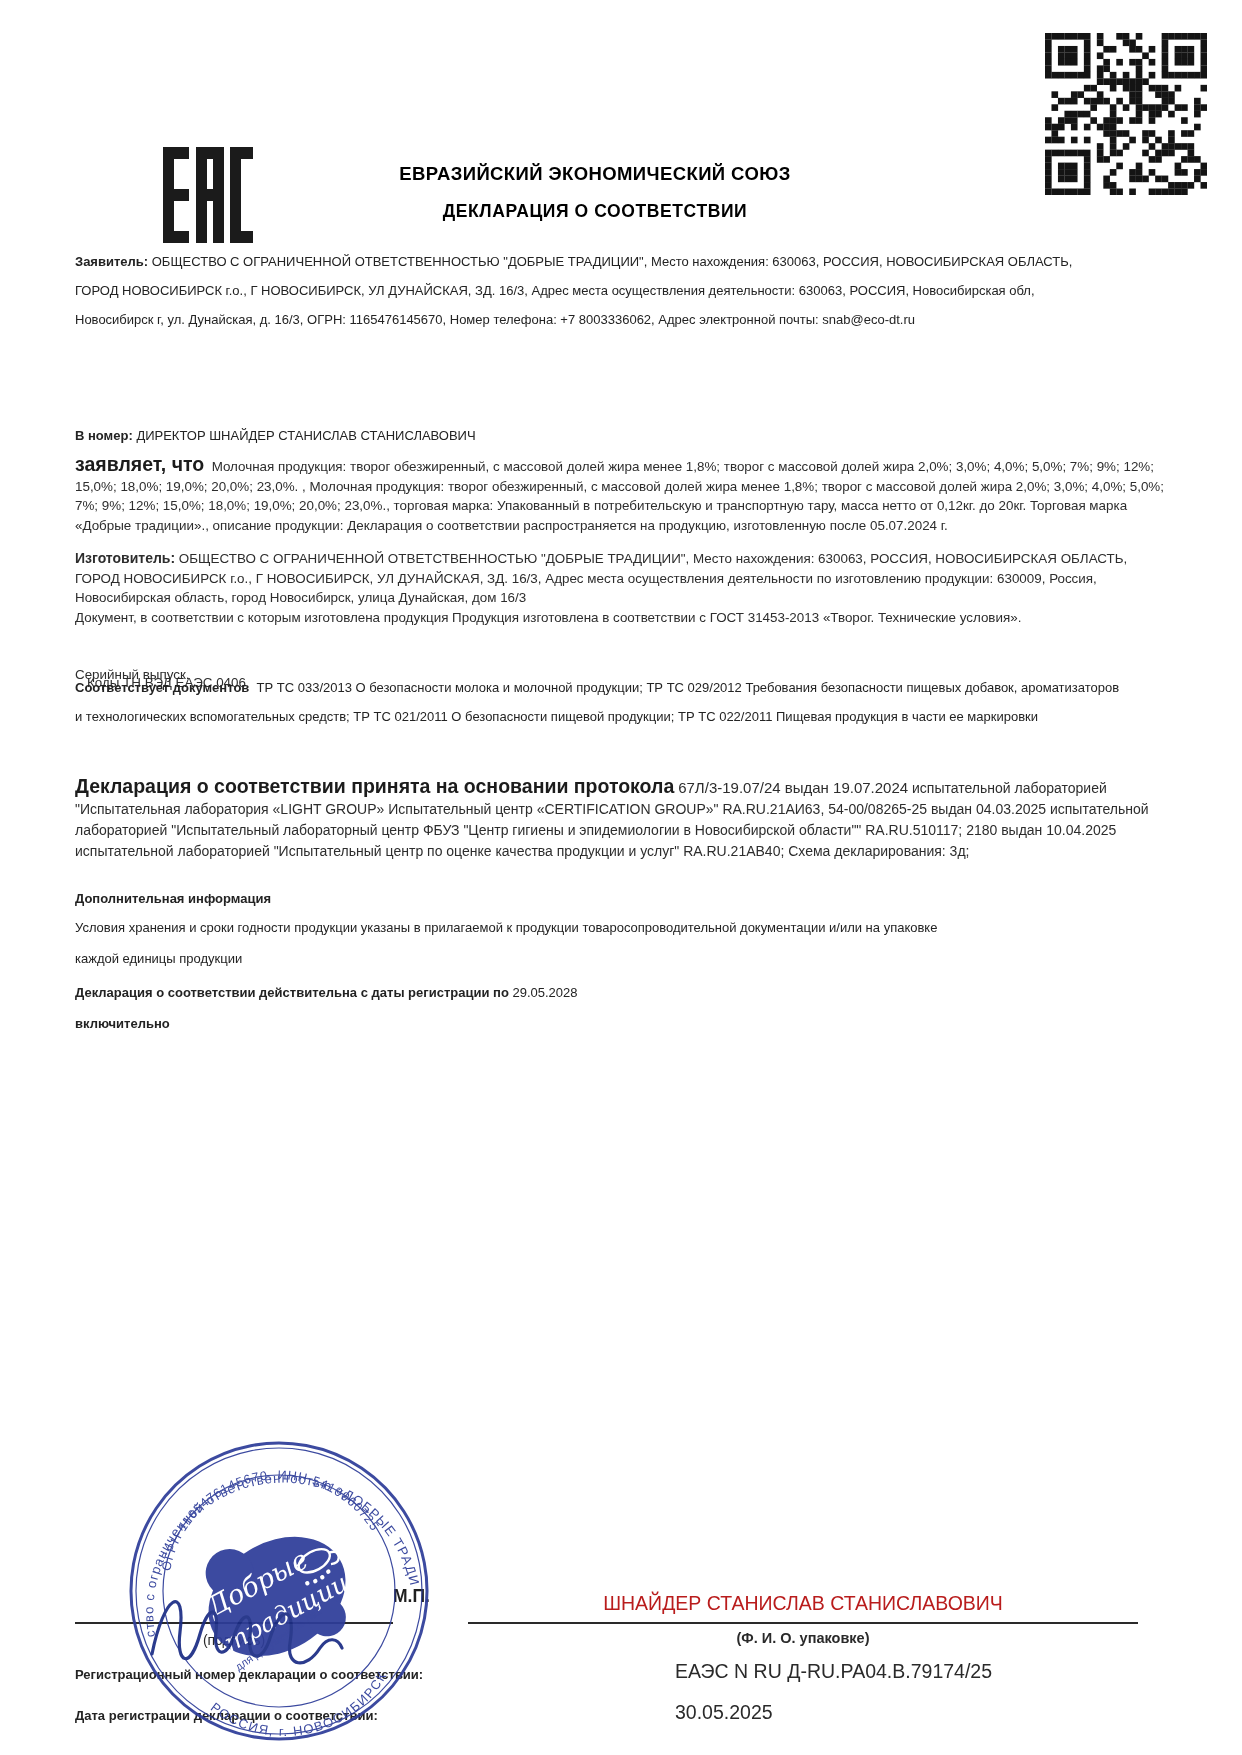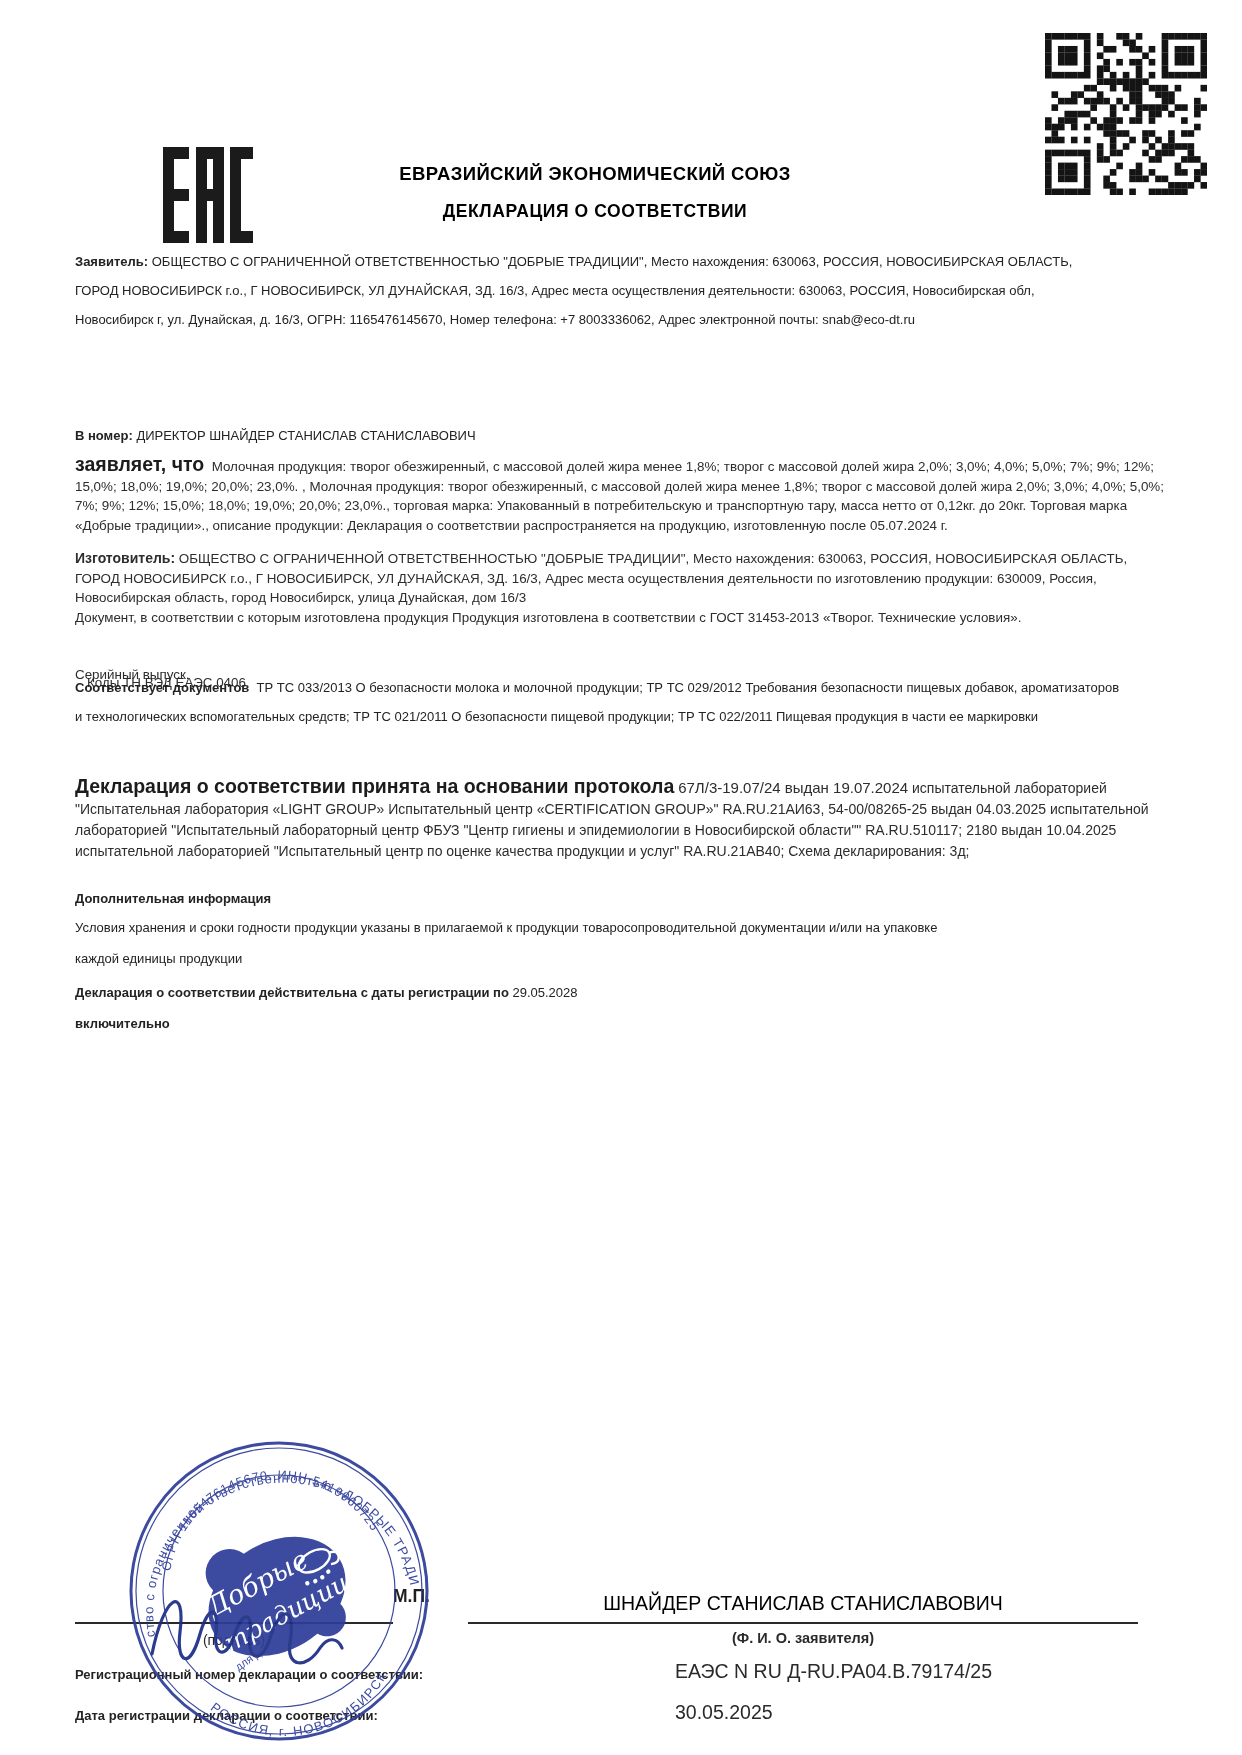--- a/index.html
+++ b/index.html
@@ -359,23 +359,23 @@
 
   <p class="abs small2" style="left:75px;top:776px;width:1095px;"><b style="font-size:19.5px;color:#1c1c1c;">Декларация о соответствии принята на основании протокола</b> <span style="font-size:15px;">67Л/3-19.07/24 выдан 19.07.2024</span> <span>испытательной лабораторией "Испытательная лаборатория «LIGHT GROUP»  Испытательный центр «CERTIFICATION GROUP»" RA.RU.21АИ63, 54-00/08265-25 выдан 04.03.2025  испытательной лабораторией "Испытательный лабораторный центр  ФБУЗ "Центр гигиены и эпидемиологии в Новосибирской области"" RA.RU.510117; 2180 выдан 10.04.2025  испытательной лабораторией "Испытательный центр по оценке качества продукции и услуг" RA.RU.21АВ40; Схема декларирования: 3д;</span></p>
 
   <p class="abs t19" style="left:75px;top:912px;width:905px;line-height:31px;">Условия хранения и сроки годности продукции указаны в прилагаемой к продукции товаросопроводительной документации и/или на упаковке каждой единицы продукции</p>
   <p class="abs t19 b" style="left:75px;top:884px;width:1090px;">Дополнительная информация</p>
 
   <p class="abs t19" style="left:75px;top:977px;width:1090px;line-height:31px;"><b>Декларация о соответствии действительна с даты регистрации по</b> <span>29.05.2028</span><br><b>включительно</b></p>
 
   <div class="abs b" style="left:393px;top:1586px;font-size:17.5px;">М.П.</div>
 
-  <div class="abs" style="left:468px;top:1592px;width:670px;text-align:center;font-size:19.5px;color:#000000;">ШНАЙДЕР СТАНИСЛАВ СТАНИСЛАВОВИЧ</div>
+  <div class="abs" style="left:468px;top:1592px;width:670px;text-align:center;font-size:19.5px;color:#b91c1c;">ШНАЙДЕР СТАНИСЛАВ СТАНИСЛАВОВИЧ</div>
   <div class="abs hr" style="left:468px;top:1622px;width:670px;"></div>
-  <div class="abs caption" style="left:468px;top:1630px;width:670px;">(Ф. И. О. заявителя)</div>
+  <div class="abs caption" style="left:468px;top:1630px;width:670px;">(Ф. И. О. упаковке)</div>
 
   <div class="abs hr" style="left:75px;top:1622px;width:318px;"></div>
   <div class="abs caption" style="left:75px;top:1632px;width:318px;font-weight:normal;font-size:14px;">(подпись)</div>
 
   <div class="abs t19 b" style="left:75px;top:1660px;">Регистрационный номер декларации о соответствии:</div>
   <div class="abs regval" style="left:675px;top:1660px;">ЕАЭС N RU Д-RU.РА04.В.79174/25</div>
   <div class="abs t19 b" style="left:75px;top:1701px;">Дата регистрации декларации о соответствии:</div>
   <div class="abs regval" style="left:675px;top:1701px;">30.05.2025</div>
 
   <div class="abs stamp" style="left:124px;top:1436px;width:310px;height:319px;z-index:5;">

